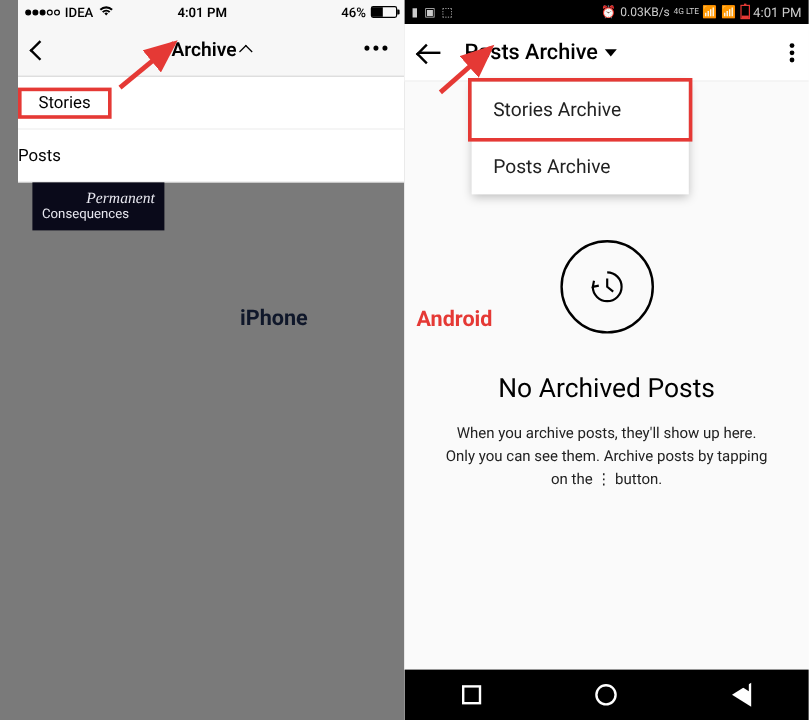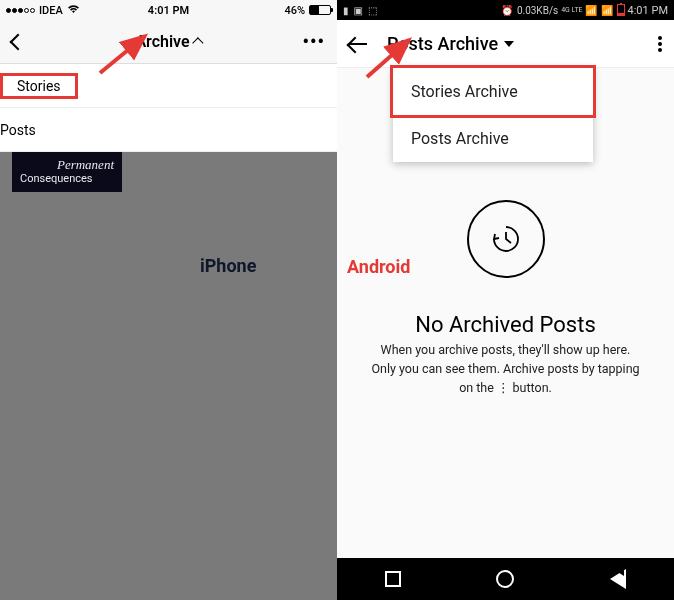--- a/index.html
+++ b/index.html
@@ -1,18 +1,18 @@
 <!DOCTYPE html>
 <html><head>
 <meta charset="utf-8">
 <style>
 * { margin: 0; padding: 0; box-sizing: border-box; font-family: -apple-system, BlinkMacSystemFont, "Segoe UI", Roboto, Helvetica, Arial, sans-serif; }
 body { width: 674px; height: 600px; display: flex; background: #fff; }
 .phone { height: 600px; position: relative; overflow: hidden; }
-.left { width: 337px; background: #7a7a7a; }
+.left { width: 337px; background: #7a7a7a; padding-left: 15px; }
 .right { width: 337px; background: #fafafa; }
 
 
 .ios-status { background: #f7f7f7; height: 20px; display: flex; align-items: center; justify-content: space-between; padding: 0 6px; font-size: 11px; font-weight: 500; color: #000; }
 .ios-status .sc-left { display: flex; align-items: center; gap: 4px; }
 .ios-status .sc-center { position: absolute; left: 50%; transform: translateX(-50%); font-weight: 600; }
 .ios-status .sc-right { display: flex; align-items: center; gap: 4px; margin-left: 16px; }
 .signal-dots { display: flex; gap: 1px; }
 .signal-dots span { width: 5px; height: 5px; border-radius: 50%; border: 0.7px solid #000; }
 .signal-dots span.fill { background: #000; }
@@ -57,28 +57,28 @@
 
 .and-nav { background: #fff; height: 48px; display: flex; align-items: center; padding: 0 12px; gap: 20px; border-bottom: 0.5px solid #eee; }
 .and-back { width: 18px; height: 2px; background: #000; position: relative; }
 .and-back::before { content:""; position:absolute; left:0; top:-4px; width:10px; height:10px; border-left:2px solid #000; border-bottom:2px solid #000; transform: rotate(45deg); }
 .and-title { font-size: 18px; font-weight: 500; display: flex; align-items: center; gap: 6px; }
 .tri-down { width: 0; height: 0; border-left: 5px solid transparent; border-right: 5px solid transparent; border-top: 6px solid #000; }
 .dots-v { display: flex; flex-direction: column; gap: 2px; margin-left: auto; }
 .dots-v span { width: 4px; height: 4px; background: #000; border-radius: 50%; }
 
 
-.and-menu { position: absolute; top: 68px; left: 56px; width: 200px; background: #fff; box-shadow: 0 2px 8px rgba(0,0,0,0.25); z-index: 5; }
+.and-menu { position: absolute; top: 68px; left: 56px; width: 181px; background: #fff; box-shadow: 0 2px 8px rgba(0,0,0,0.25); z-index: 5; }
 .and-menu .item { padding: 14px 18px; font-size: 16px; color: #222; }
 .and-redbox { border: 3px solid #e53935; margin: -3px; }
 
 
 .and-empty { position: absolute; top: 200px; left: 0; right: 0; display: flex; flex-direction: column; align-items: center; padding: 0 30px; }
 .clock-circle { width: 78px; height: 78px; border: 2px solid #000; border-radius: 50%; display: flex; align-items: center; justify-content: center; margin-bottom: 34px; }
-.and-empty h2 { font-size: 22px; font-weight: 400; margin-bottom: 4px; }
+.and-empty h2 { font-size: 22px; font-weight: 400; margin-bottom: 16px; }
 .and-empty p { font-size: 12.5px; text-align: center; line-height: 1.5; color: #222; }
 
 
 .and-softnav { position: absolute; bottom: 0; left: 0; right: 0; height: 42px; background: #000; display: flex; align-items: center; justify-content: space-around; }
 .sn-square { width: 16px; height: 16px; border: 2px solid #fff; }
 .sn-circle { width: 18px; height: 18px; border: 2px solid #fff; border-radius: 50%; }
 .sn-back { width: 0; height: 0; border-top: 10px solid transparent; border-bottom: 10px solid transparent; border-right: 16px solid #fff; }
 .sn-back-inner { position: relative; }
 .sn-back-inner::after { content:""; position:absolute; left:3px; top:-7px; width:0; height:0; border-top:7px solid transparent; border-bottom:7px solid transparent; border-right:11px solid #000; }
 </style>

